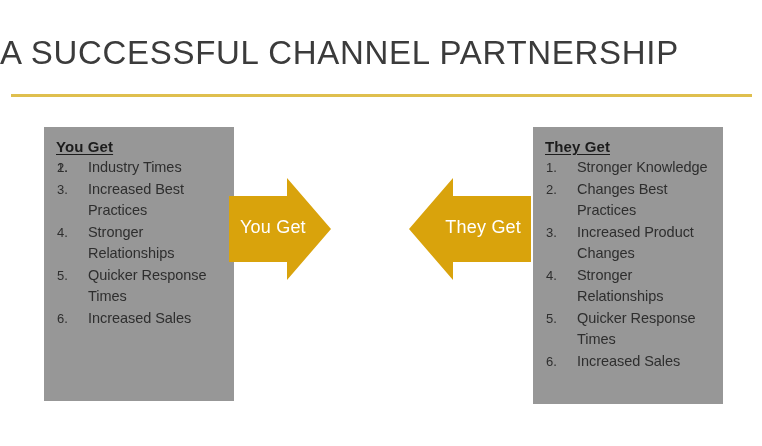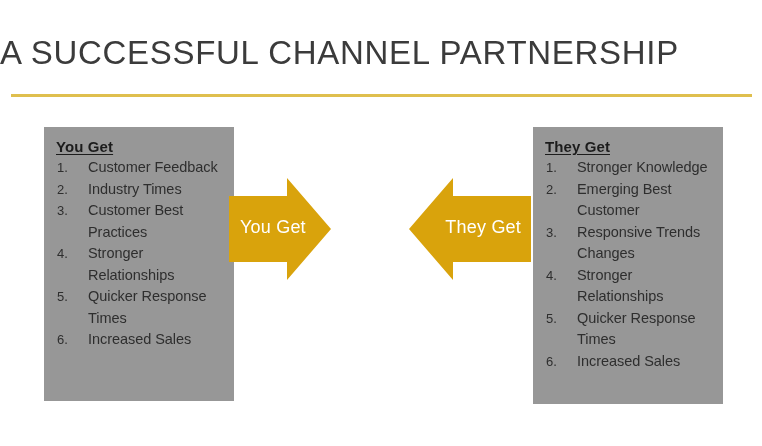--- a/index.html
+++ b/index.html
@@ -137,35 +137,35 @@
 </head>
 <body>
 
 <div id="slide-title">A SUCCESSFUL CHANNEL PARTNERSHIP</div>
 
 <div id="title-rule"></div>
 
 <div class="panel" id="panel-you-get">
   <div class="panel-heading">You Get</div>
   <ol class="panel-list" id="you-get-list">
-      <li><span class="num">1.</span><span>Customer Feedback</span></li>
+      <li><span class="num">1.</span></li>
       <li><span class="num">2.</span><span>Industry Times</span></li>
-      <li><span class="num">3.</span><span>Customer Best Practices</span></li>
+      <li><span class="num">3.</span><span>Increased Best Practices</span></li>
       <li><span class="num">4.</span><span>Stronger Relationships</span></li>
       <li><span class="num">5.</span><span>Quicker Response Times</span></li>
       <li><span class="num">6.</span><span>Increased Sales</span></li>
     </ol>
 </div>
 
 <div class="panel" id="panel-they-get">
   <div class="panel-heading">They Get</div>
   <ol class="panel-list" id="they-get-list">
       <li><span class="num">1.</span><span>Stronger Knowledge</span></li>
-      <li><span class="num">2.</span><span>Emerging Best Customer</span></li>
-      <li><span class="num">3.</span><span>Responsive Trends Changes</span></li>
+      <li><span class="num">2.</span><span>Changes Best Practices</span></li>
+      <li><span class="num">3.</span><span>Increased Product Changes</span></li>
       <li><span class="num">4.</span><span>Stronger Relationships</span></li>
       <li><span class="num">5.</span><span>Quicker Response Times</span></li>
       <li><span class="num">6.</span><span>Increased Sales</span></li>
     </ol>
 </div>
 
 <div class="arrow" id="arrow-you-get">
   <svg width="102" height="102" viewBox="0 0 102 102">
     <polygon points="0,18 58,18 58,0 102,51 58,102 58,84 0,84" fill="#d9a30c"></polygon>
   </svg>

